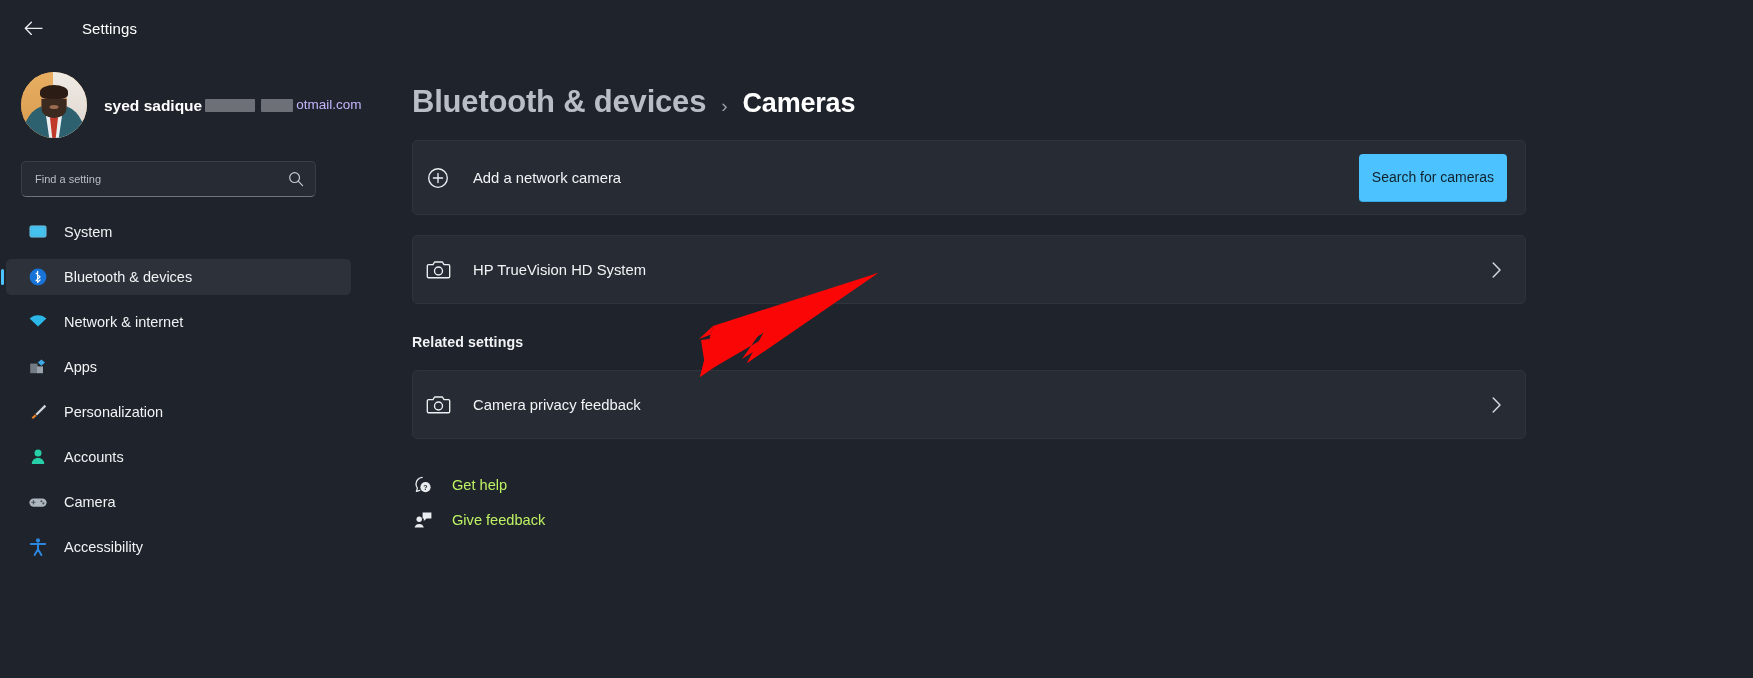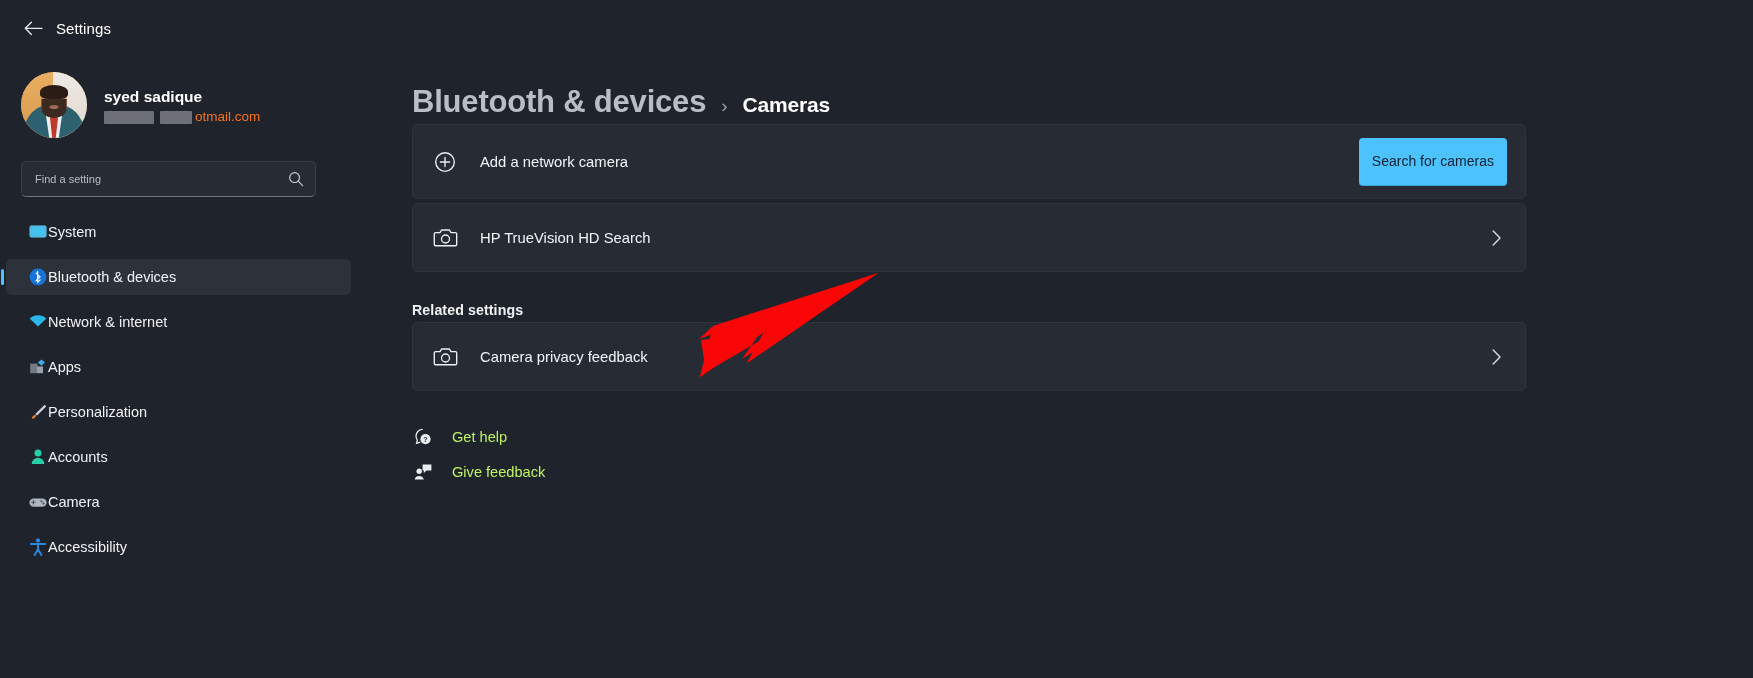--- a/index.html
+++ b/index.html
@@ -13,21 +13,21 @@
   .app { position:relative; width:1753px; height:678px; display:flex; background:#1f232b; }
 
   
   .sidebar {
     width:363px; height:678px;
     background:#1f232b;
     flex:0 0 363px;
     position:relative;
   }
   .titlebar {
-    height:56px; display:flex; align-items:center; padding-left:18px; gap:8px;
+    height:56px; display:flex; align-items:center; padding-left:18px; gap:34px;
   }
   .back-btn {
     width:30px; height:30px; display:flex; align-items:center; justify-content:center;
     border-radius:4px; cursor:pointer;
   }
   .back-btn svg { display:block; }
   .app-title { font-size:15px; color:#ffffff; letter-spacing:.1px; }
 
   .account {
     display:flex; align-items:center; gap:17px; padding:16px 0 0 21px; height:82px;
@@ -62,23 +62,23 @@
     width:25px; height:19px; border-radius:0 0 50% 50%; background:#3b2a20;
   }
   .avatar .mouth {
     position:absolute; left:50%; top:33px; transform:translateX(-50%);
     width:9px; height:4px; border-radius:50%; background:#9c6b50;
   }
   .avatar .hair {
     position:absolute; left:50%; top:13px; transform:translateX(-50%);
     width:28px; height:14px; border-radius:50% 50% 30% 30%; background:#2b1d16;
   }
-  .acct-text { display:flex; flex-direction:column; gap:3px; padding-top:2px; }
+  .acct-text { display:flex; flex-direction:row; gap:3px; padding-top:2px; }
   .acct-name { font-size:15.5px; font-weight:bold; color:#ffffff; }
-  .acct-mail { font-size:13.5px; color:#f97316; position:relative; }
+  .acct-mail { font-size:13.5px; color:#c4b5fd; position:relative; }
   .acct-mail .redact1 {
     position:absolute; left:0; top:2px; width:50px; height:13px;
     background:#6d7077; border-radius:1px;
   }
   .acct-mail .redact2 {
     position:absolute; left:56px; top:2px; width:32px; height:13px;
     background:#6d7077; border-radius:1px;
   }
   .acct-mail .tail { padding-left:91px; display:inline-block; }
 
@@ -90,46 +90,46 @@
     padding:0 11px 0 13px; cursor:text;
   }
   .search-box input {
     flex:1; background:transparent; border:none; outline:none;
     font-family:"Liberation Sans", sans-serif; font-size:11px; color:#e8eaec;
   }
   .search-box input::placeholder { color:#b9bec5; }
 
   .nav { margin-top:17px; }
   .nav-item {
-    position:relative; display:flex; align-items:center; gap:0;
+    position:relative; display:flex; align-items:center; gap:16px;
     height:36px; margin:0 12px 0 6px; padding-left:22px;
     border-radius:5px; cursor:pointer; margin-bottom:9px;
   }
   .nav-item.active { background:#2c313a; }
   .nav-item.active::before {
     content:""; position:absolute; left:-5px; top:50%; transform:translateY(-50%);
     width:3px; height:16px; background:#4cc2ff; border-radius:2px;
   }
   .nav-label { font-size:14.5px; color:#f0f2f4; white-space:nowrap; }
   .nav-icon { width:20px; height:20px; flex:0 0 20px; display:flex; align-items:center; justify-content:center; }
 
   
   .main { flex:1; height:678px; position:relative; padding-left:49px; background:#1f232b; }
   .page-header {
     display:flex; align-items:baseline; gap:15px;
     padding-top:84px;
   }
   .crumb-parent { font-size:31px; font-weight:bold; color:#b9bec6; cursor:pointer; letter-spacing:-.2px; }
   .crumb-sep { font-size:19px; color:#9aa0a8; }
-  .crumb-current { font-size:21px; font-weight:bold; color:#ffffff; letter-spacing:-.2px;text-align:center; }
+  .crumb-current { font-size:27px; font-weight:bold; color:#ffffff; letter-spacing:-.2px;text-align:center; }
 
   .card {
     background:#272c34; border:1px solid #2e333c; border-radius:5px;
-    margin-top:4px; width:1114px; display:flex; align-items:center;
-    padding:0 18px 0 15px; position:relative;
+    margin-top:20px; width:1114px; display:flex; align-items:center;
+    padding:0 18px 0 8px; position:relative;
   }
   .card.tall { height:75px; }
   .card.row { height:69px; cursor:pointer; }
   .card-icon { width:34px; flex:0 0 34px; display:flex; align-items:center; justify-content:center; }
   .card-label { font-size:14.8px; color:#f2f4f6; margin-left:18px; }
   .spacer { flex:1; }
   .chevron { width:22px; display:flex; align-items:center; justify-content:center; }
 
   .accent-btn {
     background:#4cc2ff; color:#10212c; border:none; border-radius:4px;
@@ -309,21 +309,21 @@
     </div>
 
 
     <div class="card row">
       <span class="card-icon">
         <svg width="25" height="22" viewBox="0 0 25 22">
           <path d="M2.6 5.6 H7.0 L8.6 3.0 H16.4 L18.0 5.6 H22.4 A1.3 1.3 0 0 1 23.7 6.9 V17.4 A1.3 1.3 0 0 1 22.4 18.7 H2.6 A1.3 1.3 0 0 1 1.3 17.4 V6.9 A1.3 1.3 0 0 1 2.6 5.6 Z" stroke="#eef1f4" stroke-width="1.35" fill="none" stroke-linejoin="round"></path>
           <circle cx="12.5" cy="12.0" r="4.0" stroke="#eef1f4" stroke-width="1.35" fill="none"></circle>
         </svg>
       </span>
-      <span class="card-label">HP TrueVision HD Search</span>
+      <span class="card-label">HP TrueVision HD System</span>
       <span class="spacer"></span>
       <span class="chevron">
         <svg width="13" height="18" viewBox="0 0 13 18">
           <path d="M3.2 2.0 L10.0 9.0 L3.2 16.0" stroke="#d6dade" stroke-width="1.45" fill="none" stroke-linecap="round" stroke-linejoin="round"></path>
         </svg>
       </span>
     </div>
 
     <div class="section-title">Related settings</div>
 

